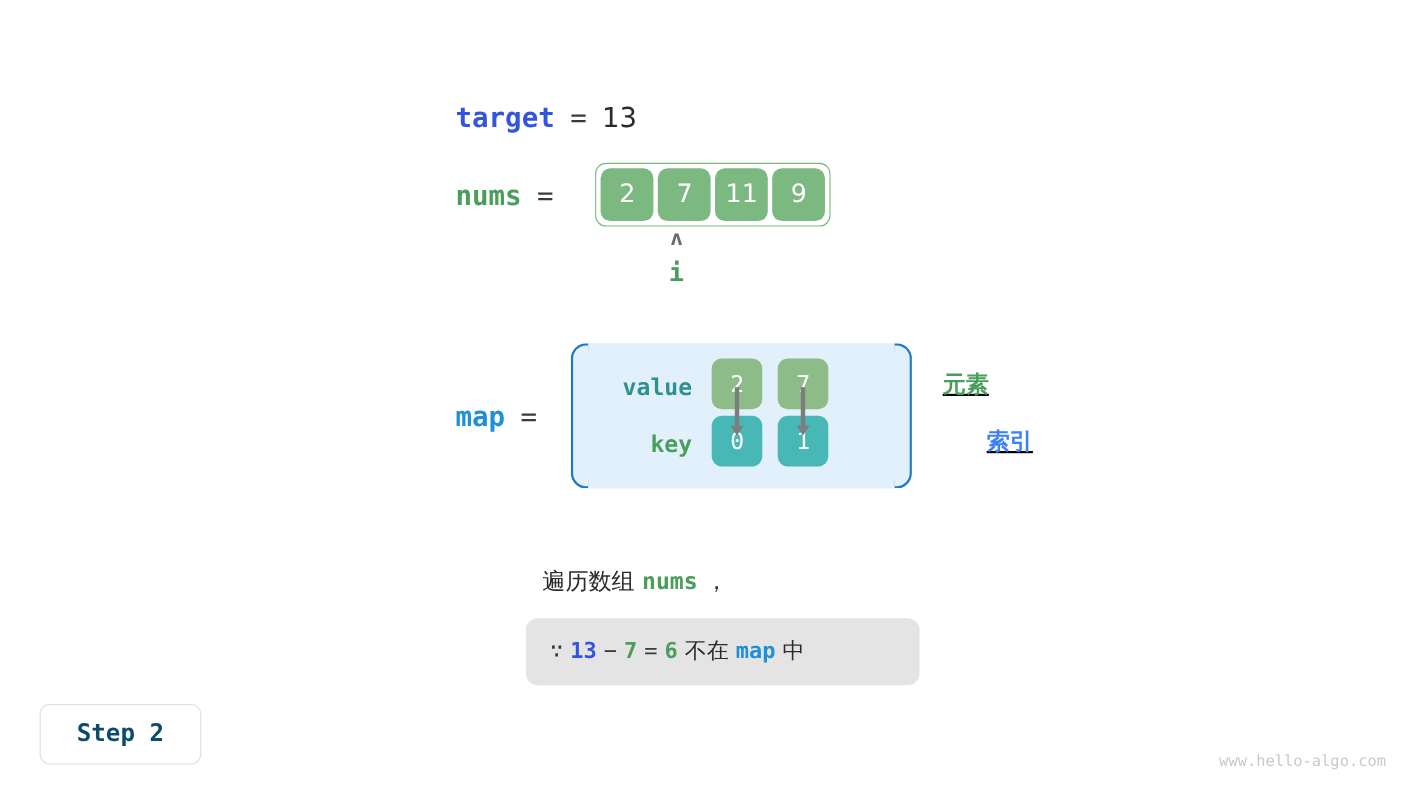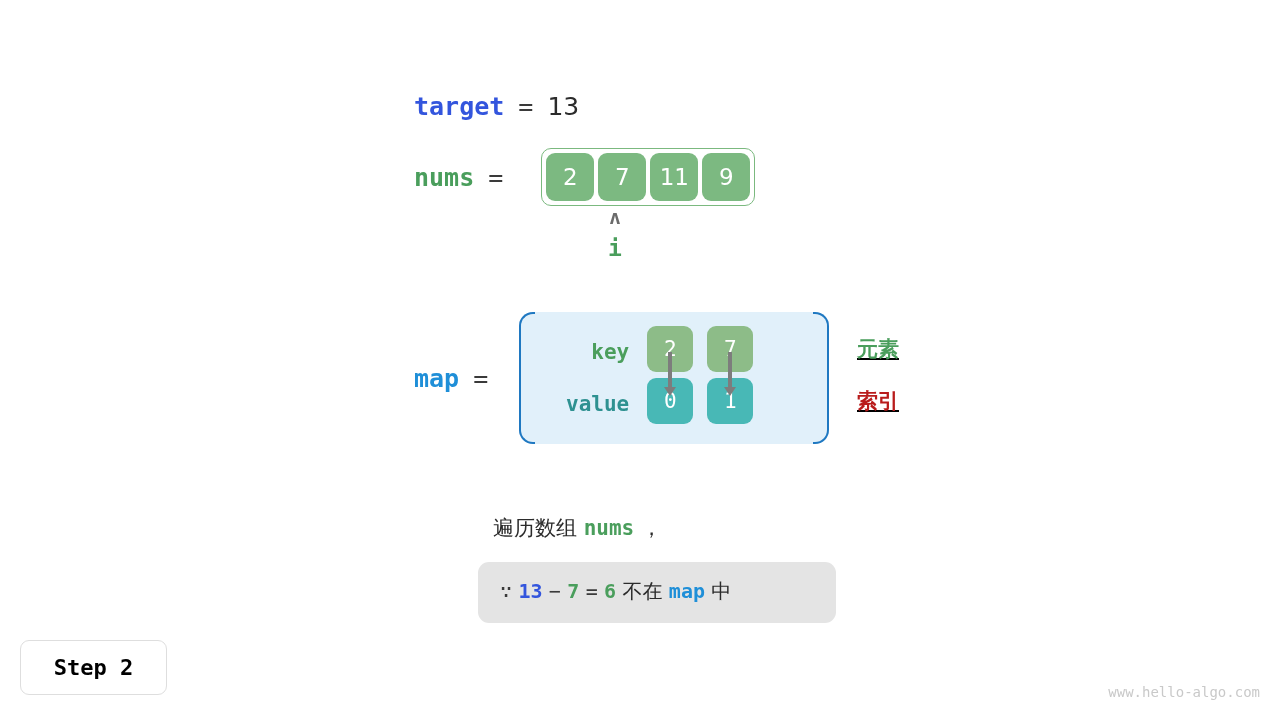--- a/index.html
+++ b/index.html
@@ -228,21 +228,21 @@
     text-decoration: underline;
   }
   .side-note {
     height: 52px;
     line-height: 52px;
     font-family: "DejaVu Sans", sans-serif;
     font-size: 21px;
     font-weight: bold;
   }
   #note-element { color: #4a9e5c; }
-  #note-index { color: #b91c1c; }
+  #note-index { color: #3b82f6; margin-left: 40px; }
 
   
   #caption-line {
     position: absolute;
     left: 493px;
     top: 514px;
     font-family: "DejaVu Sans", sans-serif;
     font-size: 21px;
     color: #2b2b2b;
     white-space: pre;
@@ -282,33 +282,33 @@
     font-family: "DejaVu Sans", sans-serif;
     font-size: 20px;
     color: #2b2b2b;
     line-height: 37px;
     white-space: pre;
   }
 
   
   #step-badge {
     position: absolute;
-    left: 20px;
+    left: 36px;
     top: 640px;
     width: 145px;
     height: 53px;
     border: 1.4px solid #dedede;
     border-radius: 9px;
     display: flex;
     align-items: center;
     justify-content: center;
     font-family: "DejaVu Sans Mono", monospace;
     font-size: 22px;
     font-weight: bold;
-    color: #000000;
+    color: #0c4a6e;
     background: #ffffff;
   }
 
   
   #watermark {
     position: absolute;
     right: 20px;
     bottom: 20px;
     font-family: "DejaVu Sans Mono", monospace;
     font-size: 14px;
@@ -339,22 +339,22 @@
   <div id="pointer-caret">ʌ</div>
   <div id="pointer-label">i</div>
 </div>
 
 <div id="map-row">
   <span class="var-map">map</span>
   <span id="map-eq">=</span>
   <div id="map-box">
     <div id="map-grid">
       <div id="map-labels">
+        <div class="map-label" id="label-value">value</div>
         <div class="map-label" id="label-key">key</div>
-        <div class="map-label" id="label-value">value</div>
       </div>
       <div class="map-col">
         <div class="map-cell map-cell-key">2</div>
         <div class="map-cell map-cell-value">0</div>
         <div class="map-arrow"></div>
       </div>
       <div class="map-col">
         <div class="map-cell map-cell-key">7</div>
         <div class="map-cell map-cell-value">1</div>
         <div class="map-arrow"></div>

